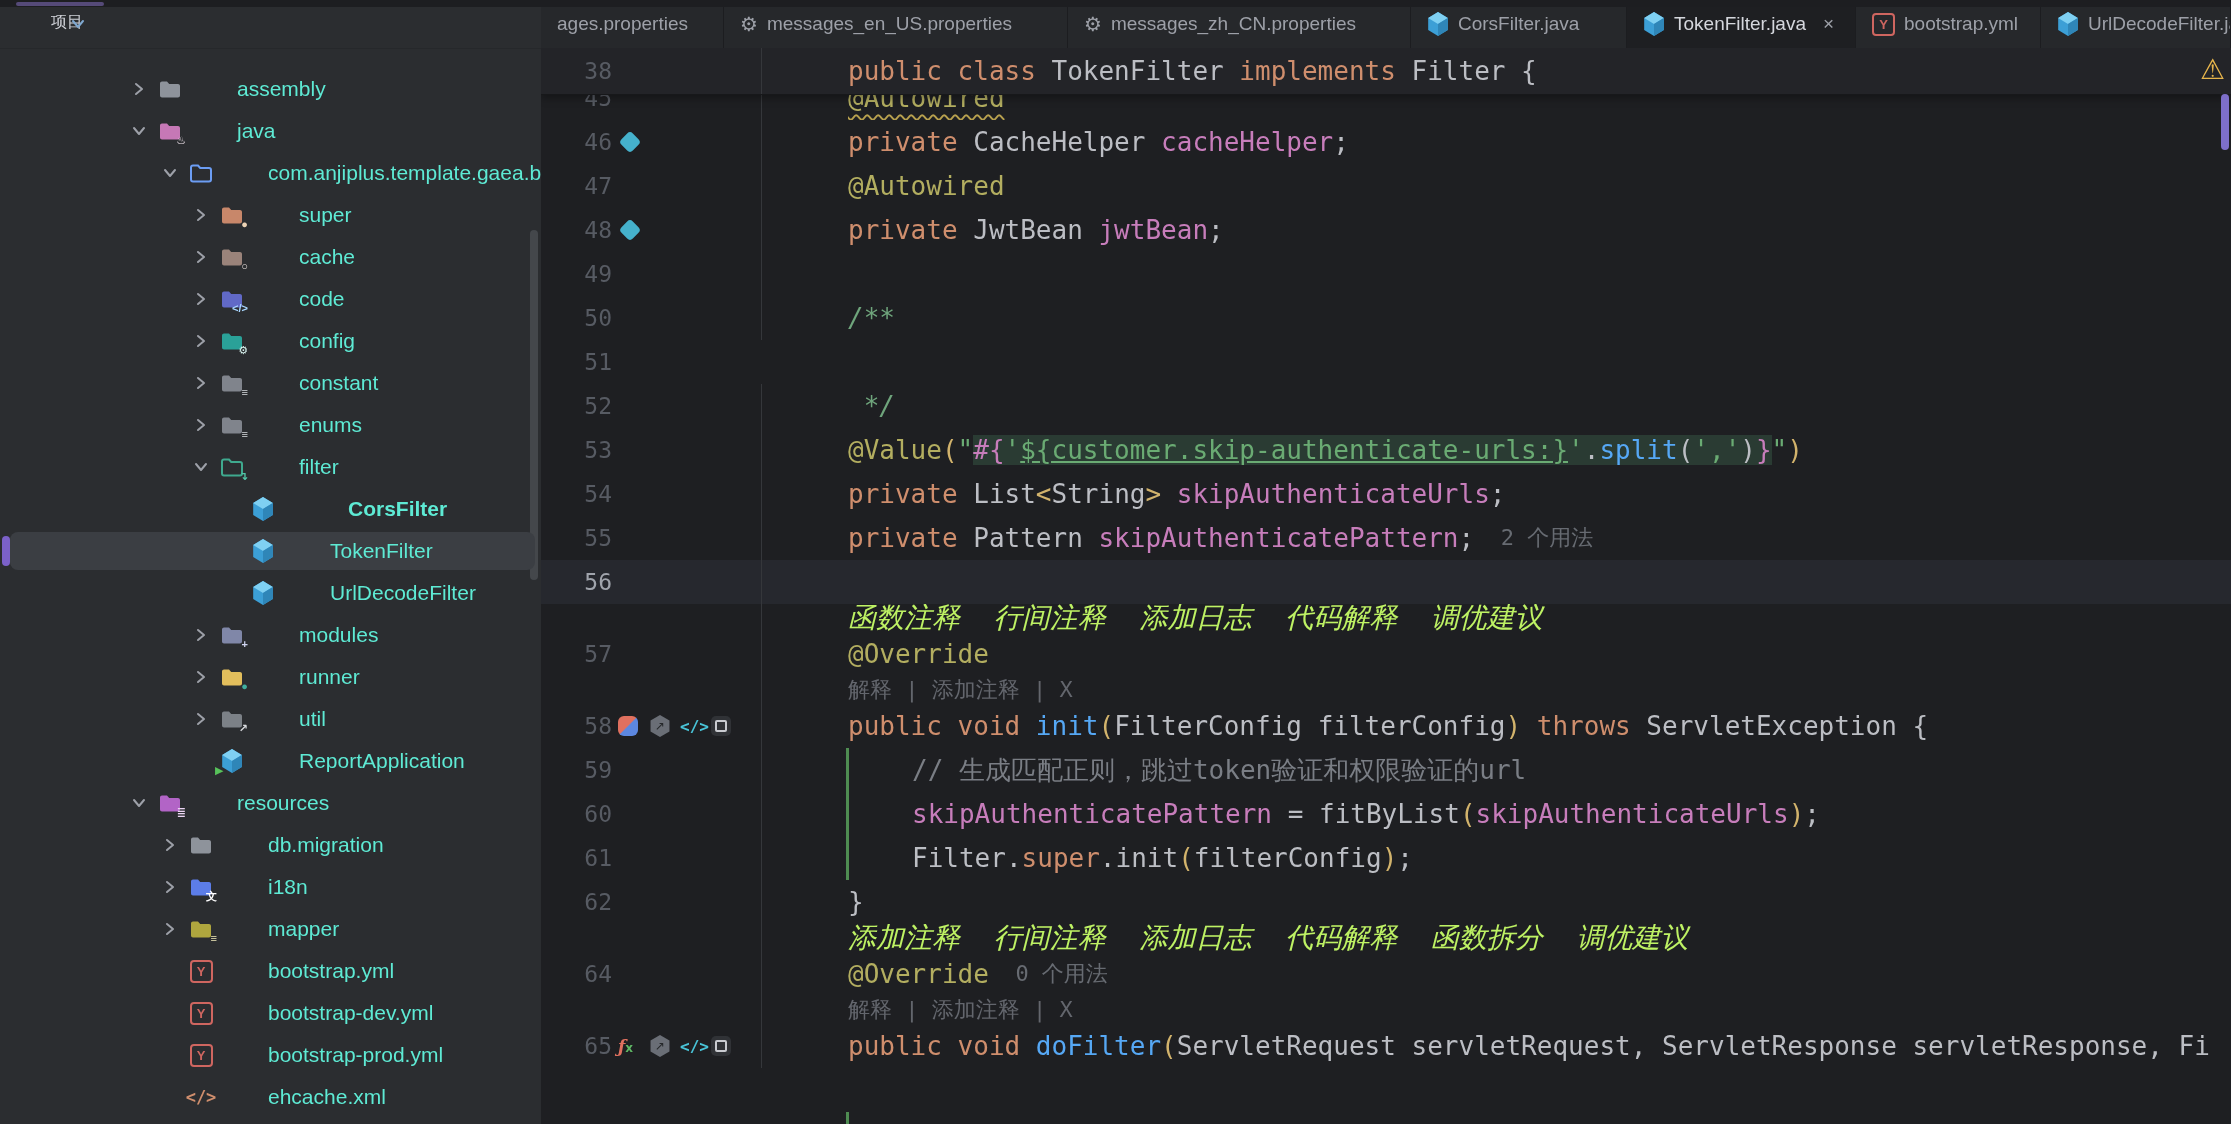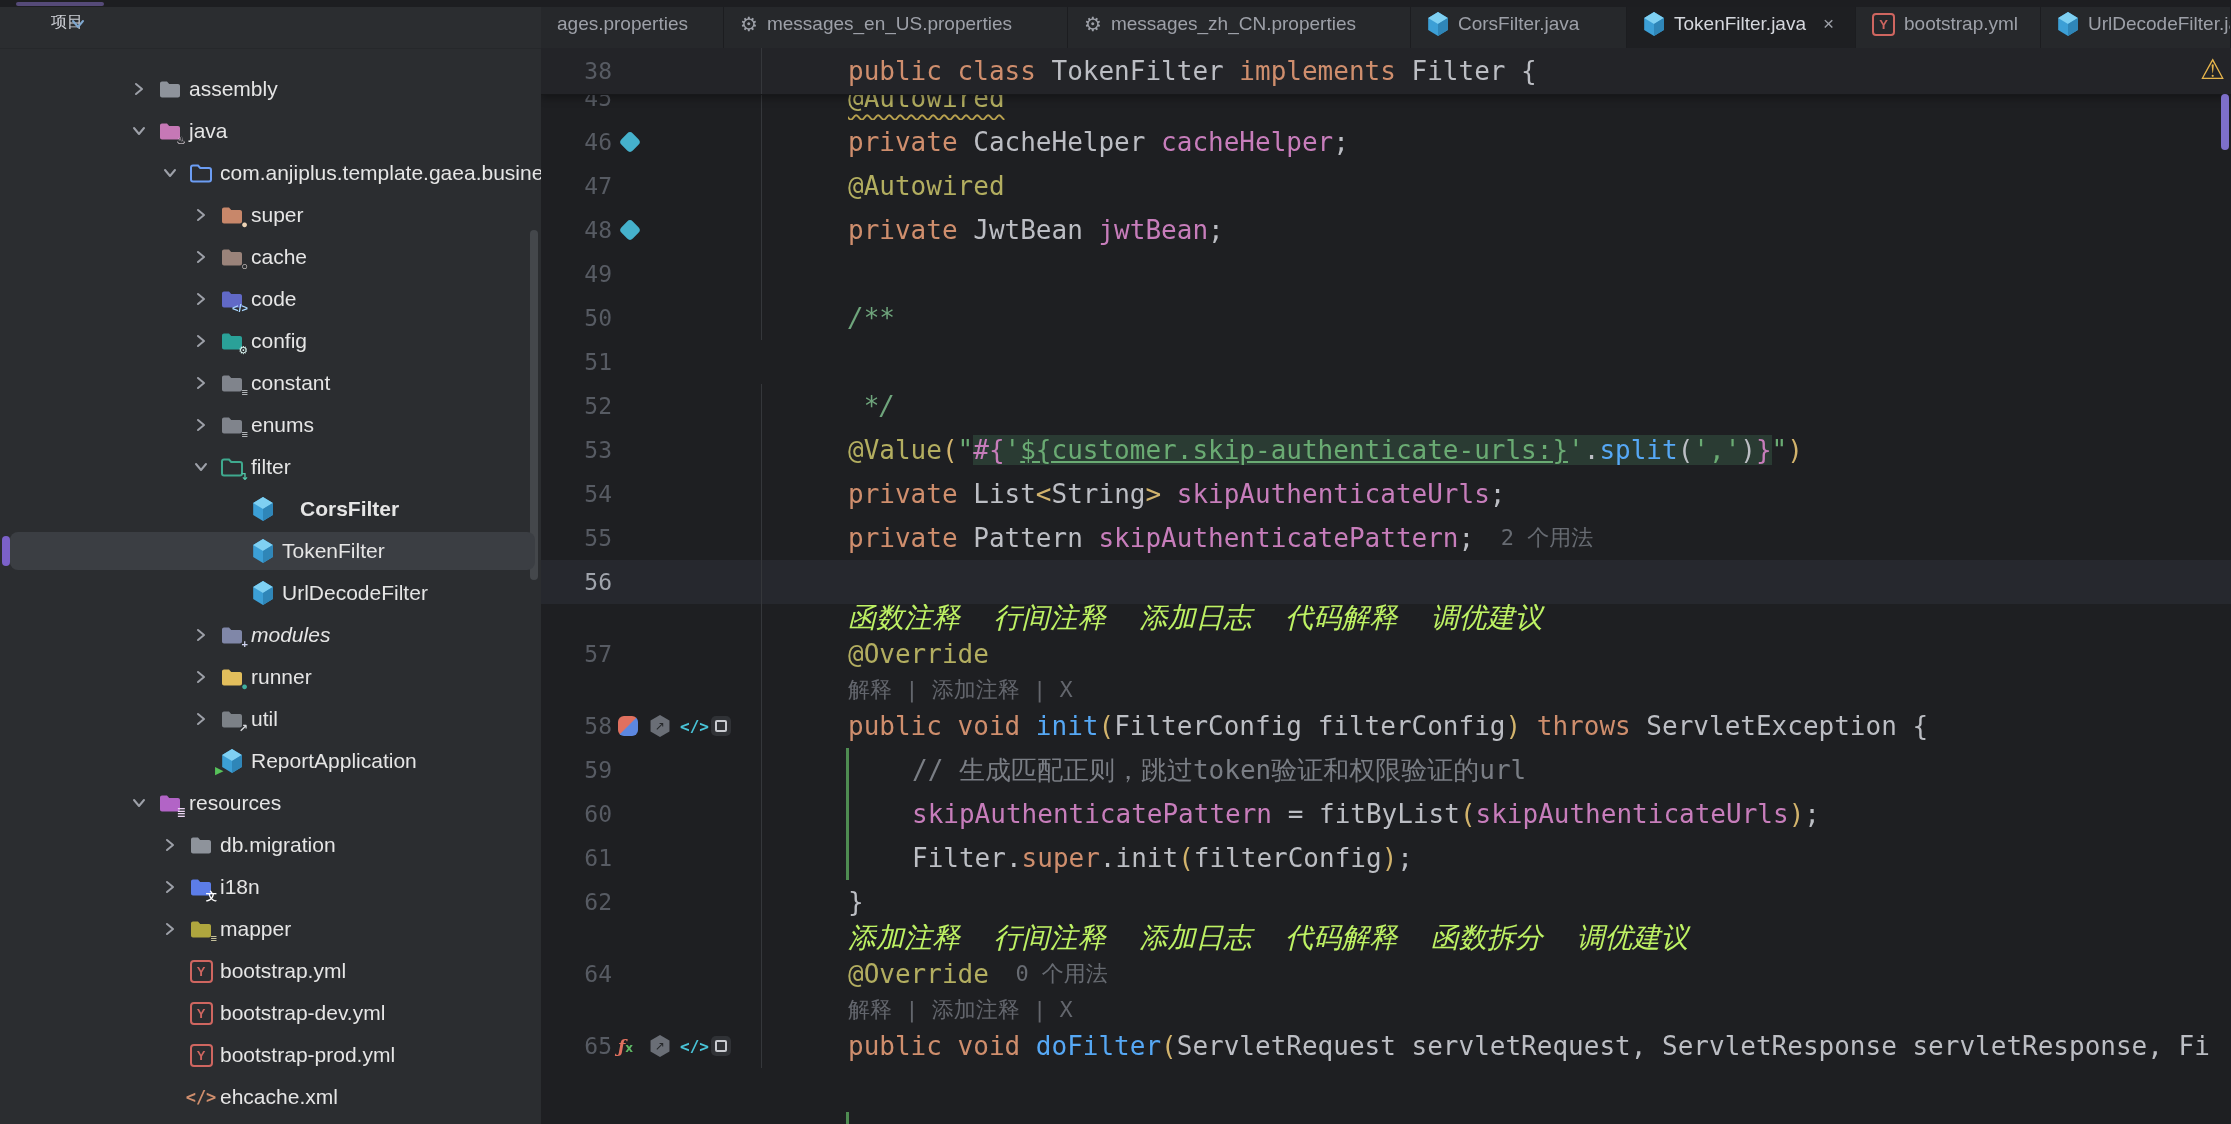--- a/index.html
+++ b/index.html
@@ -28,21 +28,21 @@
   .icon-xml{color:#cf8e6d;font-weight:bold;font-size:15px;font-family:"DejaVu Sans Mono",monospace;}
 
   
   #tree{position:absolute;left:0;top:48px;width:541px;bottom:0;background:#2b2d30;overflow:hidden;z-index:5;}
   .trow{position:absolute;left:0;width:100%;height:42px;}
   .selbg{position:absolute;left:10px;right:6px;top:2px;bottom:2px;background:#3b3e43;border-radius:8px;}
   .accent{position:absolute;left:2px;top:6px;width:8px;height:30px;border-radius:4px;background:#7b61c9;}
   .chev{position:absolute;top:13px;width:18px;height:18px;}
   .ticon{position:absolute;top:8px;width:26px;height:26px;display:flex;align-items:center;justify-content:center;}
   .tbadge{position:absolute;right:-3px;bottom:-2px;font-size:11px;line-height:1;font-weight:bold;}
-  .tlabel{position:absolute;top:9px;font-size:21px;color:#e5e5e5;white-space:nowrap;}
+  .tlabel{position:absolute;top:9px;font-size:21px;color:#5eead4;white-space:nowrap;margin-left:48px;}
   #tree-scrollbar{position:absolute;right:3px;top:182px;width:8px;height:350px;background:#5a5d63;
                   border-radius:4px;opacity:.55;}
 
   
   #editor{position:absolute;left:541px;top:48px;right:0;bottom:0;background:#1e1f22;overflow:hidden;
           font-family:"DejaVu Sans Mono",monospace;}
   #rows{position:absolute;left:0;top:28px;right:0;}
   .crow{display:flex;height:44px;align-items:center;position:relative;}
   .crow.small{height:28px;}
   .crow.current{background:#26282e;}
@@ -302,21 +302,21 @@
       <div class="trow" style="top: 566px;">
         <span class="chev" style="left: 193px;"><svg width="16" height="16" viewBox="0 0 16 16">
             <polyline points="5,3 11,8 5,13" fill="none" stroke="#9da0a8" stroke-width="2" stroke-linecap="round" stroke-linejoin="round"></polyline>
           </svg></span>
         <span class="ticon" style="left: 219px;">
           <svg width="24" height="21" viewBox="0 0 24 21">
             <path d="M2 4.5 C2 3.4 2.9 2.5 4 2.5 L9 2.5 L11.2 5 L20 5 C21.1 5 22 5.9 22 7 L22 16.5 C22 17.6 21.1 18.5 20 18.5 L4 18.5 C2.9 18.5 2 17.6 2 16.5 Z" fill="#8087A8"></path>
           </svg>
           <span class="tbadge" style="color: rgb(208, 212, 240);">+</span>
         </span>
-        <span class="tlabel" style="left: 251px; font-style: italic;">modules</span>
+        <span class="tlabel" style="left: 251px;">modules</span>
       </div>
       <div class="trow" style="top: 608px;">
         <span class="chev" style="left: 193px;"><svg width="16" height="16" viewBox="0 0 16 16">
             <polyline points="5,3 11,8 5,13" fill="none" stroke="#9da0a8" stroke-width="2" stroke-linecap="round" stroke-linejoin="round"></polyline>
           </svg></span>
         <span class="ticon" style="left: 219px;">
           <svg width="24" height="21" viewBox="0 0 24 21">
             <path d="M2 4.5 C2 3.4 2.9 2.5 4 2.5 L9 2.5 L11.2 5 L20 5 C21.1 5 22 5.9 22 7 L22 16.5 C22 17.6 21.1 18.5 20 18.5 L4 18.5 C2.9 18.5 2 17.6 2 16.5 Z" fill="#E2BE5C"></path>
           </svg>
           <span class="tbadge" style="color: rgb(63, 174, 158);">●</span>

